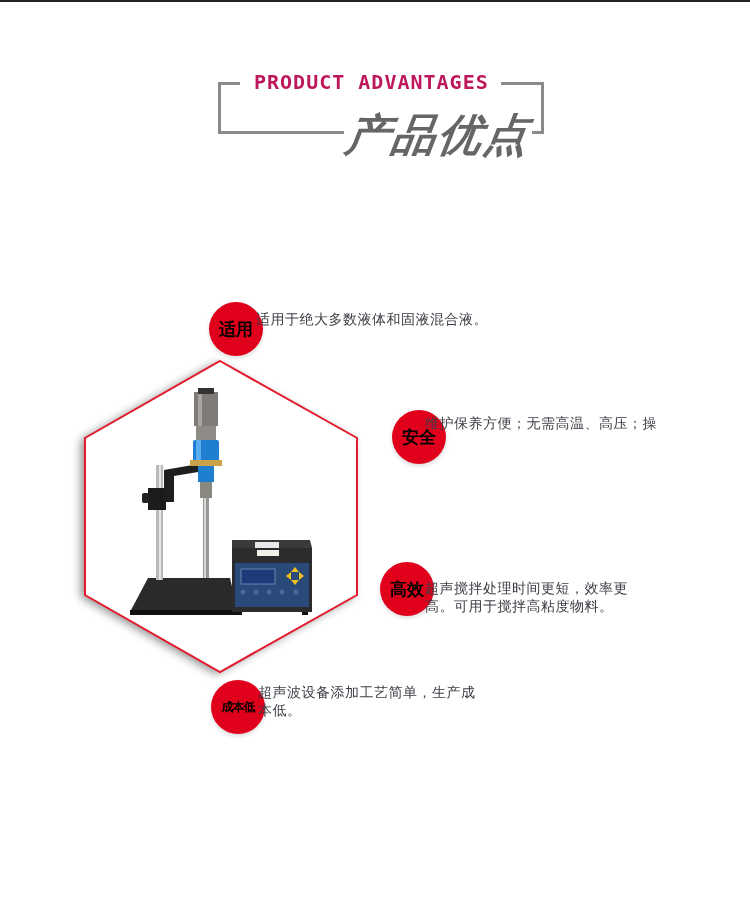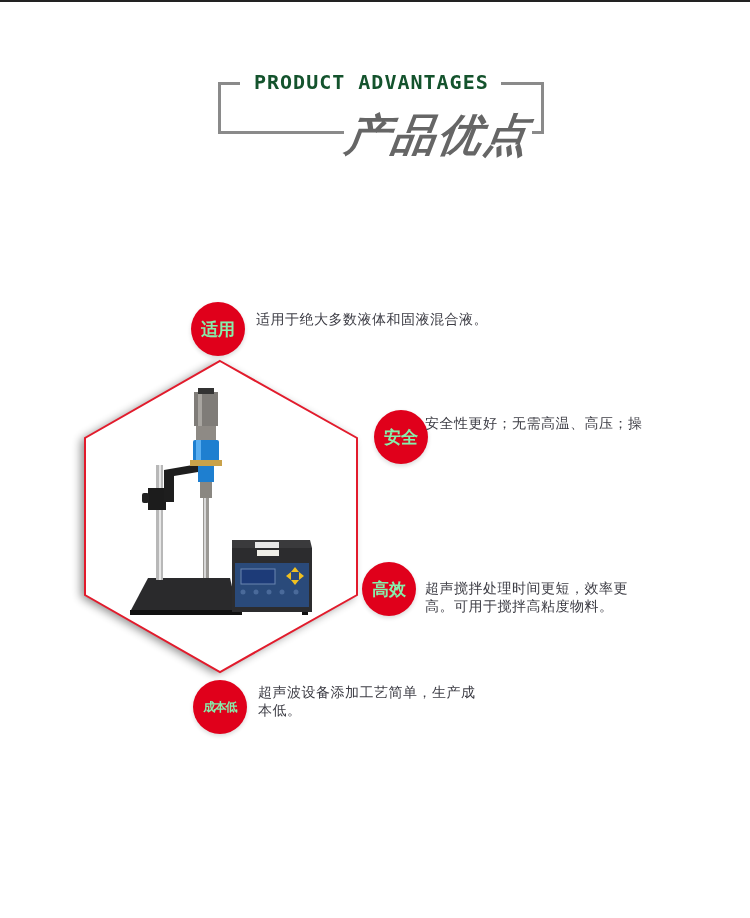--- a/index.html
+++ b/index.html
@@ -12,40 +12,40 @@
   .frame-top-left { position: absolute; left: 218px; top: 82px; width: 22px; height: 3px; background: #8a8a8a; }
   .frame-left { position: absolute; left: 218px; top: 82px; width: 3px; height: 52px; background: #8a8a8a; }
   .frame-bottom { position: absolute; left: 218px; top: 131px; width: 126px; height: 3px; background: #8a8a8a; }
   .frame-top-right { position: absolute; left: 501px; top: 82px; width: 43px; height: 3px; background: #8a8a8a; }
   .frame-right { position: absolute; left: 541px; top: 82px; width: 3px; height: 52px; background: #8a8a8a; }
   .frame-bottom-right { position: absolute; left: 532px; top: 131px; width: 12px; height: 3px; background: #8a8a8a; }
   .en-title {
     position: absolute; left: 254px; top: 70px; width: 240px;
     font-family: "DejaVu Sans Mono", "Liberation Mono", monospace;
     font-weight: bold; font-size: 20px; letter-spacing: 1px;
-    color: #14532d; white-space: nowrap;
+    color: #be185d; white-space: nowrap;
   }
   .cn-title {
     position: absolute; left: 346px; top: 106px;
     font-family: "DejaVu Sans", sans-serif; font-weight: bold; font-style: italic;
     font-size: 44px; letter-spacing: 2px; color: #666666; white-space: nowrap;
     transform: skewX(-8deg);
   }
 
   
   .hex-wrap { position: absolute; left: 60px; top: 350px; width: 320px; height: 340px; }
   .hex-svg { position: absolute; left: 0; top: 0; }
   .device { position: absolute; left: 0; top: 0; width: 320px; height: 340px; }
 
   
   .badge {
     position: absolute; width: 54px; height: 54px; border-radius: 50%;
-    background: #e0001b; color: #86efac; font-weight: bold; font-size: 17px;
+    background: #e0001b; color: #000000; font-weight: bold; font-size: 17px;
     display: flex; align-items: center; justify-content: center;
-    box-shadow: 0 2px 4px rgba(0,0,0,0.15); white-space: nowrap;
+    box-shadow: 0 2px 4px rgba(0,0,0,0.15); white-space: nowrap; margin-left: 18px;
   }
   .badge.small { font-size: 12px; letter-spacing: -1px; }
   .desc {
     position: absolute; font-size: 14px; line-height: 18px; color: #3c3c44;
     letter-spacing: 0.5px;
   }
 </style>
 </head>
 <body>
 
@@ -131,21 +131,21 @@
   </svg>
 </div>
 
 <div class="badge" style="left:191px; top:302px;">适用</div>
 <div class="desc" style="left:256px; top:310px;">
   <div>适用于绝大多数液体和固液混合液。</div>
 </div>
 
 <div class="badge" style="left:374px; top:410px;">安全</div>
 <div class="desc" style="left:425px; top:414px;">
-  <div>安全性更好；无需高温、高压；操</div>
+  <div>维护保养方便；无需高温、高压；操</div>
 </div>
 
 <div class="badge" style="left:362px; top:562px;">高效</div>
 <div class="desc" style="left:425px; top:566px;margin-top:13px;">
   <div>超声搅拌处理时间更短，效率更</div>
   <div>高。可用于搅拌高粘度物料。</div>
 </div>
 
 <div class="badge small" style="left:193px; top:680px;">成本低</div>
 <div class="desc" style="left:258px; top:684px;font-family:Liberation Mono, monospace;">

